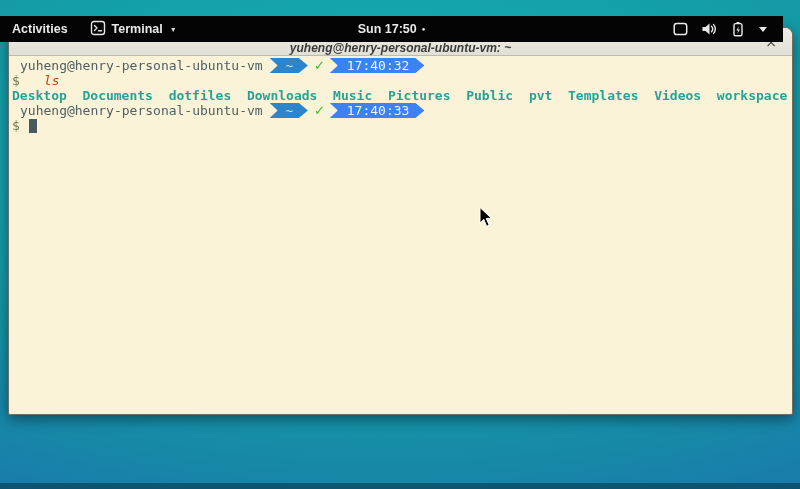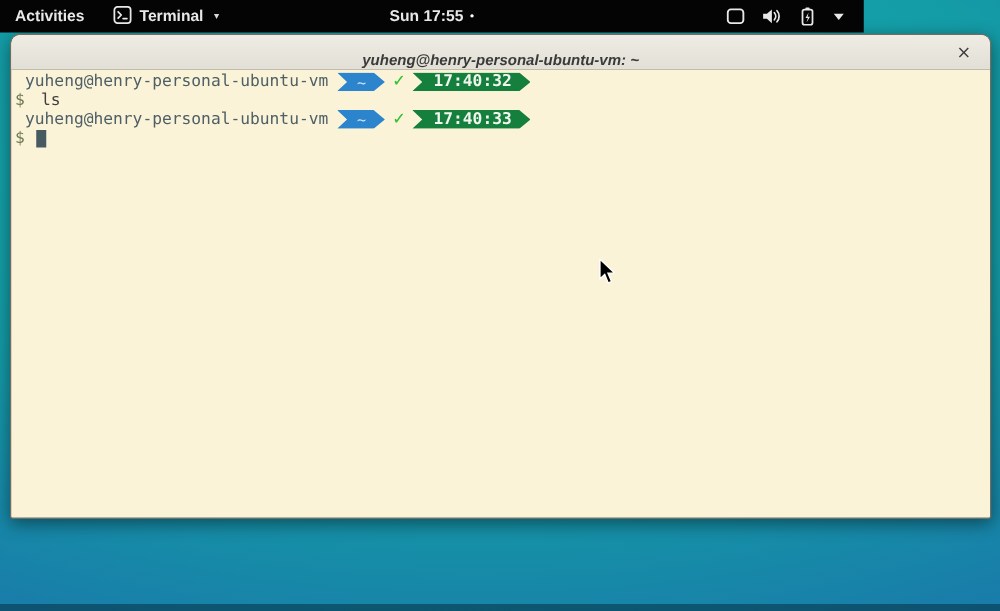--- a/index.html
+++ b/index.html
@@ -6,21 +6,21 @@
   body{width:800px;height:489px;position:relative;overflow:hidden;
        font-family:"Liberation Sans",sans-serif;background:#1c67ac;}
 
   
   .desktop{position:absolute;inset:0;
     background:
       linear-gradient(0deg, rgba(4,48,66,.55) 0 6px, rgba(0,0,0,0) 6px),
       radial-gradient(ellipse 130% 105% at 48% 28%, #13b2af 0%, #149ba6 45%, #1c67ac 100%);}
 
   
-  .topbar{position:absolute;left:0;top:0;width:691px;height:26px;background:#040404;
+  .topbar{position:absolute;left:0;top:16px;width:783px;height:26px;background:#040404;
           display:flex;align-items:center;color:#e8e8e8;font-size:12.5px;font-weight:bold;z-index:30;}
   .tb-left{display:flex;align-items:center;}
   .activities{padding:0 12px;height:26px;display:flex;align-items:center;cursor:default;}
   .appmenu{display:flex;align-items:center;gap:6px;padding:4px 10px;height:26px;}
   .appmenu .caret{font-size:7px;color:#d8d8d8;margin-left:1px;}
   .tb-center{position:absolute;left:0;right:0;top:0;height:26px;display:flex;align-items:center;justify-content:center;gap:5px;pointer-events:none;}
   .tb-center .clock-btn{pointer-events:auto;display:flex;align-items:center;gap:5px;height:26px;padding:0 8px;}
   .notif-dot{font-size:6px;line-height:6px;color:#ffffff;}
   .tb-right{margin-left:auto;display:flex;align-items:center;gap:13px;padding-right:16px;height:26px;}
   .tb-right svg{display:block;}
@@ -41,25 +41,25 @@
 
   .term-body{position:relative;height:357px;padding:2px 0 0 3px;
              font-family:"DejaVu Sans Mono",monospace;font-size:13px;color:#50605f;
              border-radius:0 0 1px 1px;overflow:hidden;}
   .tline{display:flex;align-items:flex-end;height:15px;white-space:pre;}
 
   .t-user{color:#4e6066;margin-left:8px;}
   .ribbon{display:inline-flex;align-items:center;height:15px;
           clip-path:polygon(0 0, calc(100% - 9px) 0, 100% 50%, calc(100% - 9px) 100%, 0 100%, 8px 50%);}
   .ribbon.blue{background:#2b84cc;color:#cde5f8;padding:0 15px 0 16px;margin-left:7px;font-size:12px;}
-  .ribbon.dark{background:#15803d;color:#f2f4ee;padding:0 15px 0 17px;font-weight:bold;}
+  .ribbon.dark{background:#3b82f6;color:#f2f4ee;padding:0 15px 0 17px;font-weight:normal;}
   .check{color:#2ec22e;margin:0 5px 0 6px;font-family:"DejaVu Sans",sans-serif;font-size:13px;}
 
   .dollar{color:#6d7a52;}
-  .cmd{color:#404040;margin-left:13px;}
+  .cmd{color:#c2410c;margin-left:24px;font-style:italic;}
   .dir{color:#2aa198;font-weight:bold;margin-right:15.7px;}
   .cursor-block{display:inline-block;width:8px;height:14px;background:#475a60;margin-left:9px;}
 
   
   .mouse{position:absolute;left:479px;top:207px;z-index:40;}
 </style>
 </head>
 <body>
 
 <div class="desktop"></div>
@@ -75,21 +75,21 @@
           <line x1="8.5" y1="10.8" x2="11.5" y2="10.8" stroke="#e8e8e8" stroke-width="1.4" stroke-linecap="round"></line>
         </svg>
       </span>
       <span>Terminal</span>
       <span class="caret">▼</span>
     </div>
   </div>
 
   <div class="tb-center">
     <div class="clock-btn">
-      <span>Sun 17:55</span>
+      <span>Sun 17:50</span>
       <span class="notif-dot">●</span>
     </div>
   </div>
 
   <div class="tb-right">
     <span>
       <svg width="15" height="14" viewBox="0 0 15 14">
         <rect x="1.2" y="1.5" width="12.5" height="11" rx="2.6" fill="none" stroke="#e8e8e8" stroke-width="1.5"></rect>
       </svg>
     </span>
@@ -124,20 +124,33 @@
       <span class="ribbon blue">~</span>
       <span class="check">✓</span>
       <span class="ribbon dark">17:40:32</span>
     </div>
 
     <div class="tline">
       <span class="dollar">$</span>
       <span class="cmd">ls</span>
     </div>
 
+    <div class="tline">
+      <span class="dir">Desktop</span>
+      <span class="dir">Documents</span>
+      <span class="dir">dotfiles</span>
+      <span class="dir">Downloads</span>
+      <span class="dir">Music</span>
+      <span class="dir">Pictures</span>
+      <span class="dir">Public</span>
+      <span class="dir">pvt</span>
+      <span class="dir">Templates</span>
+      <span class="dir">Videos</span>
+      <span class="dir">workspace</span>
+    </div>
 
     <div class="tline">
       <span class="t-user">yuheng@henry-personal-ubuntu-vm</span>
       <span class="ribbon blue">~</span>
       <span class="check">✓</span>
       <span class="ribbon dark">17:40:33</span>
     </div>
 
     <div class="tline">
       <span class="dollar">$</span>

